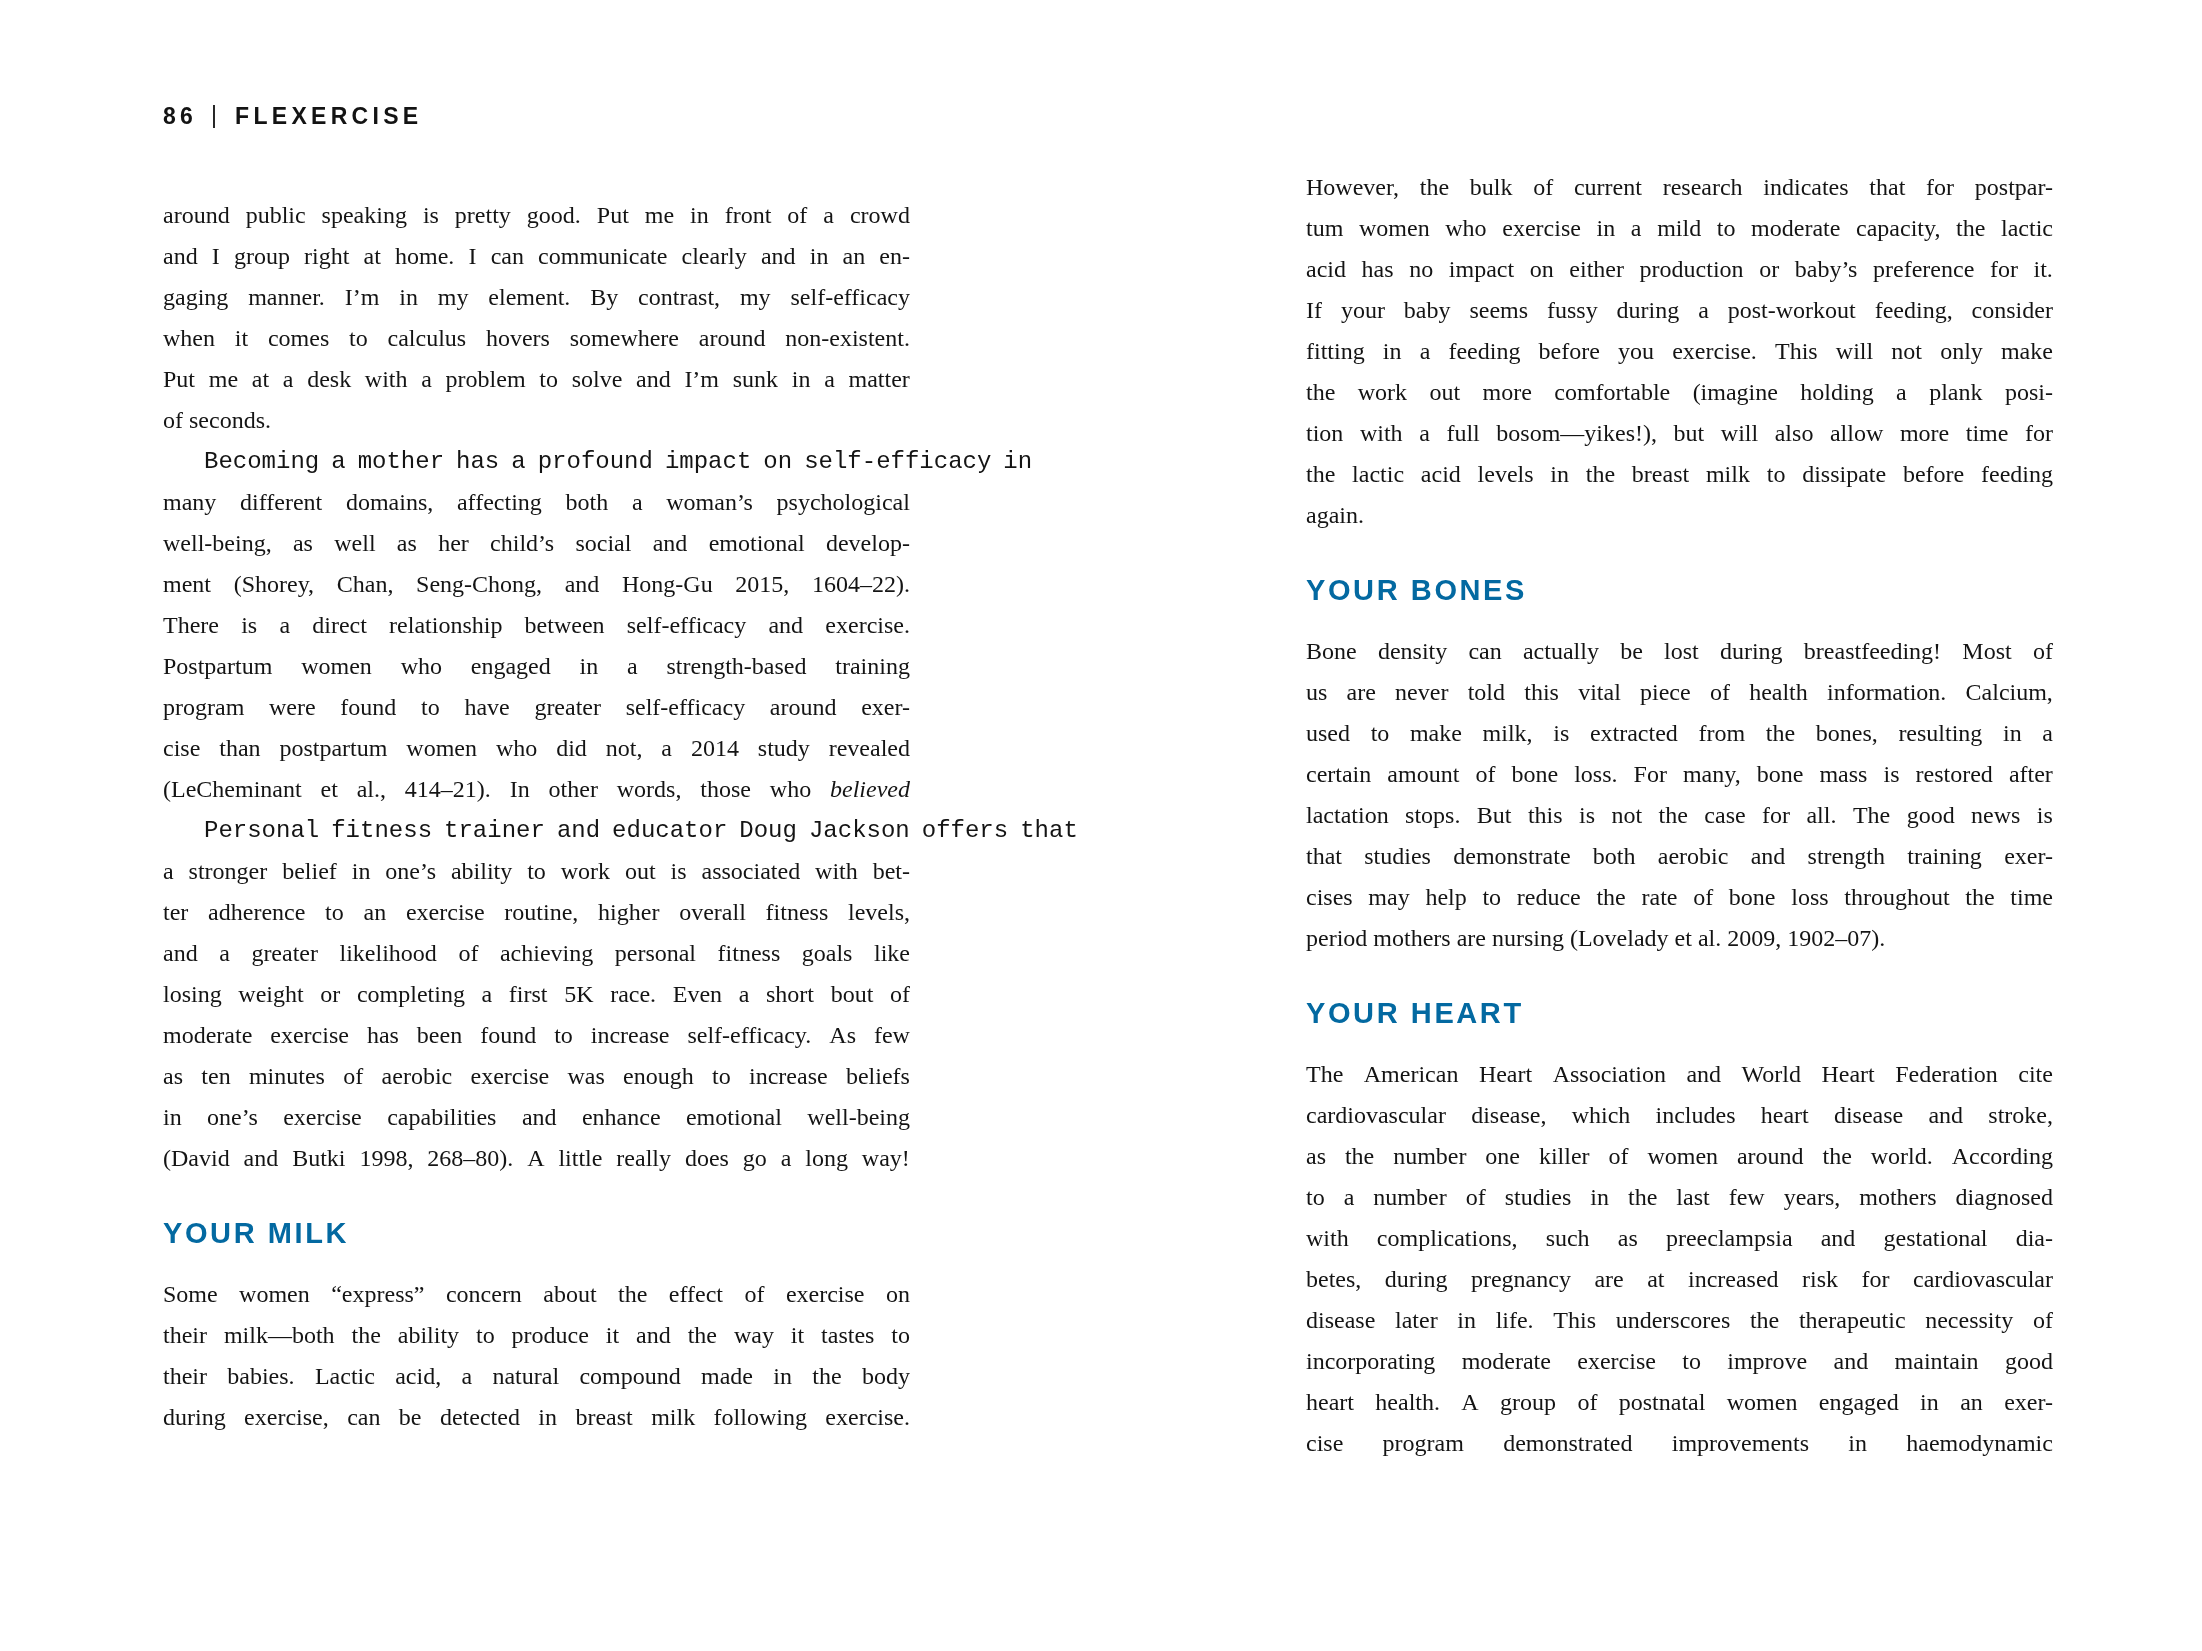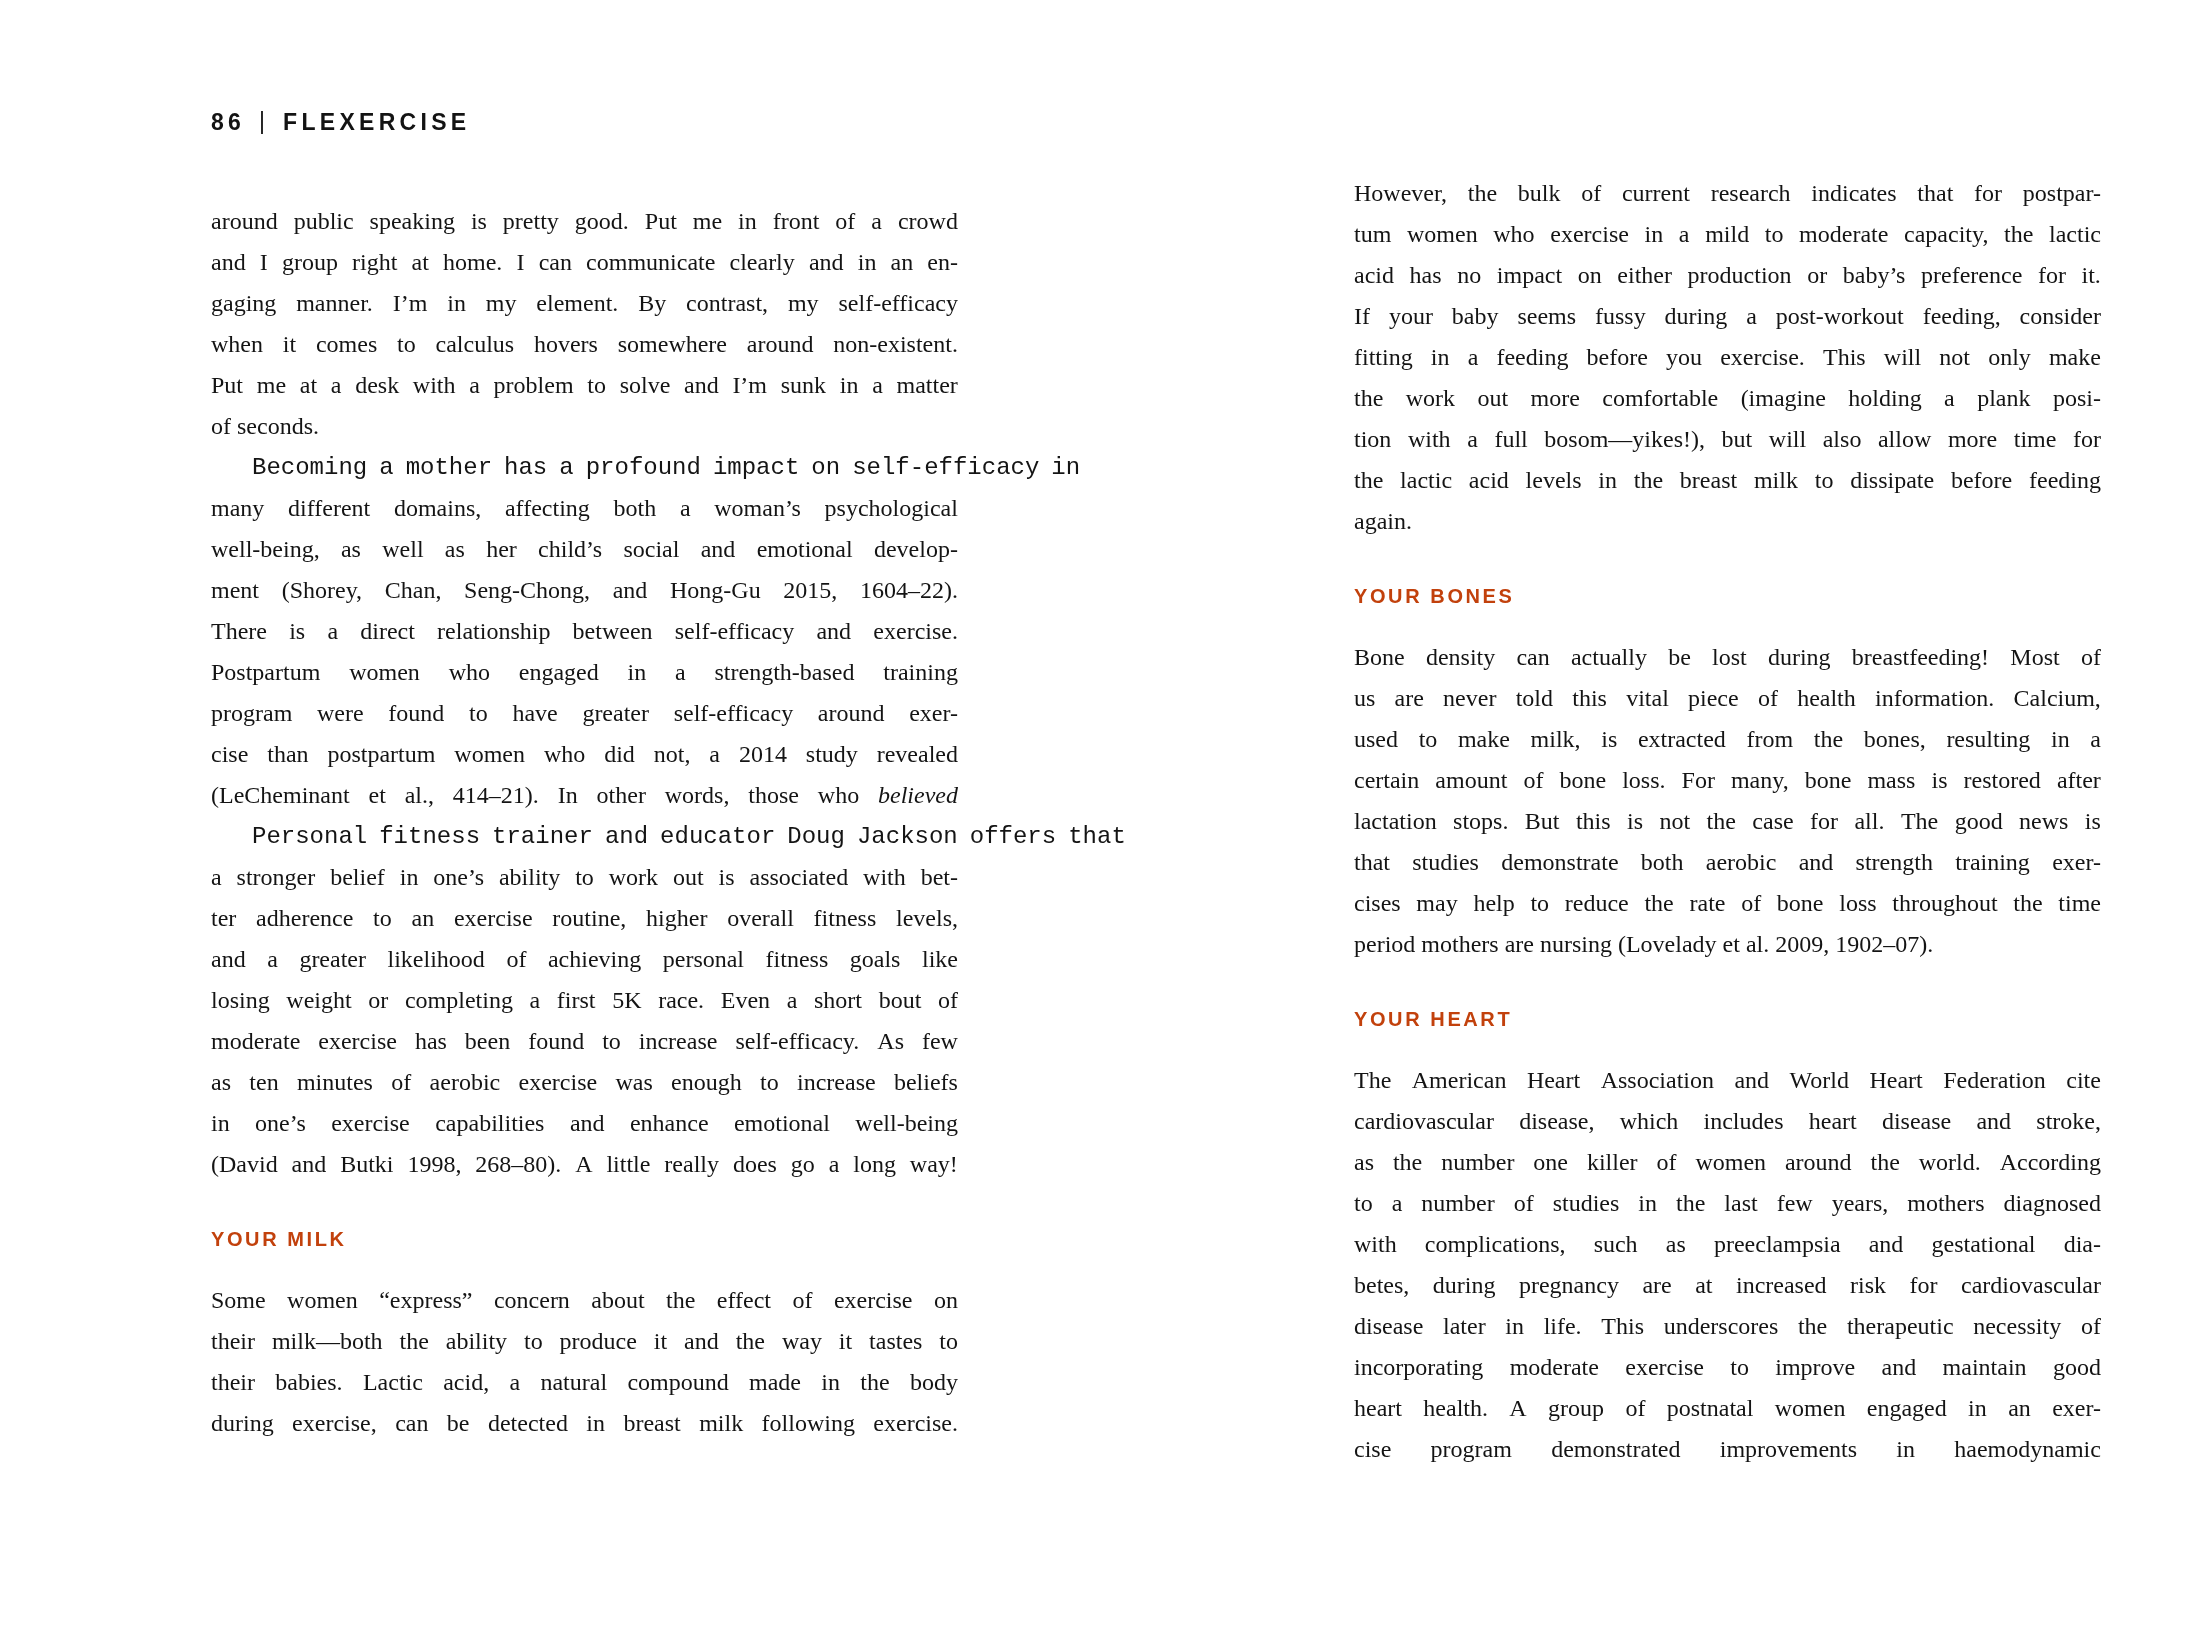--- a/index.html
+++ b/index.html
@@ -10,23 +10,22 @@
   .spread {
     position: relative;
     width: 2203px;
     height: 1652px;
     background: #ffffff;
     overflow: hidden;
     color: #121212;
   }
   .page {
     position: absolute;
-    top: 109px;
+    top: 103px;
     width: 747px;
-    margin-left: 48px;
   }
   .page-left  { left: 163px; }
   .page-right { left: 1306px; }
 
   .running-head {
     font-family: "Liberation Sans", "DejaVu Sans", sans-serif;
     font-weight: 700;
     font-size: 23px;
     line-height: 27.5px;
     letter-spacing: 4.3px;
@@ -61,24 +60,24 @@
     justify-content: space-between;
   }
   .line.just .w { flex: 0 0 auto; }
   .line.last { text-align: left; }
   .line.indent { padding-left: 41px; font-family: Liberation Mono, monospace; }
   .it, em { font-style: italic; }
 
   .section-heading {
     font-family: "Liberation Sans", "DejaVu Sans", sans-serif;
     font-weight: 700;
-    font-size: 20px;
+    font-size: 29px;
     line-height: 33px;
     letter-spacing: 2.6px;
-    color: #c2410c;
+    color: #0369a1;
     margin: 38px 0 24px 0;
   }
 </style>
 </head>
 <body>
 
 <div class="spread">
 
   <section class="page page-left">
     <header class="running-head left">

